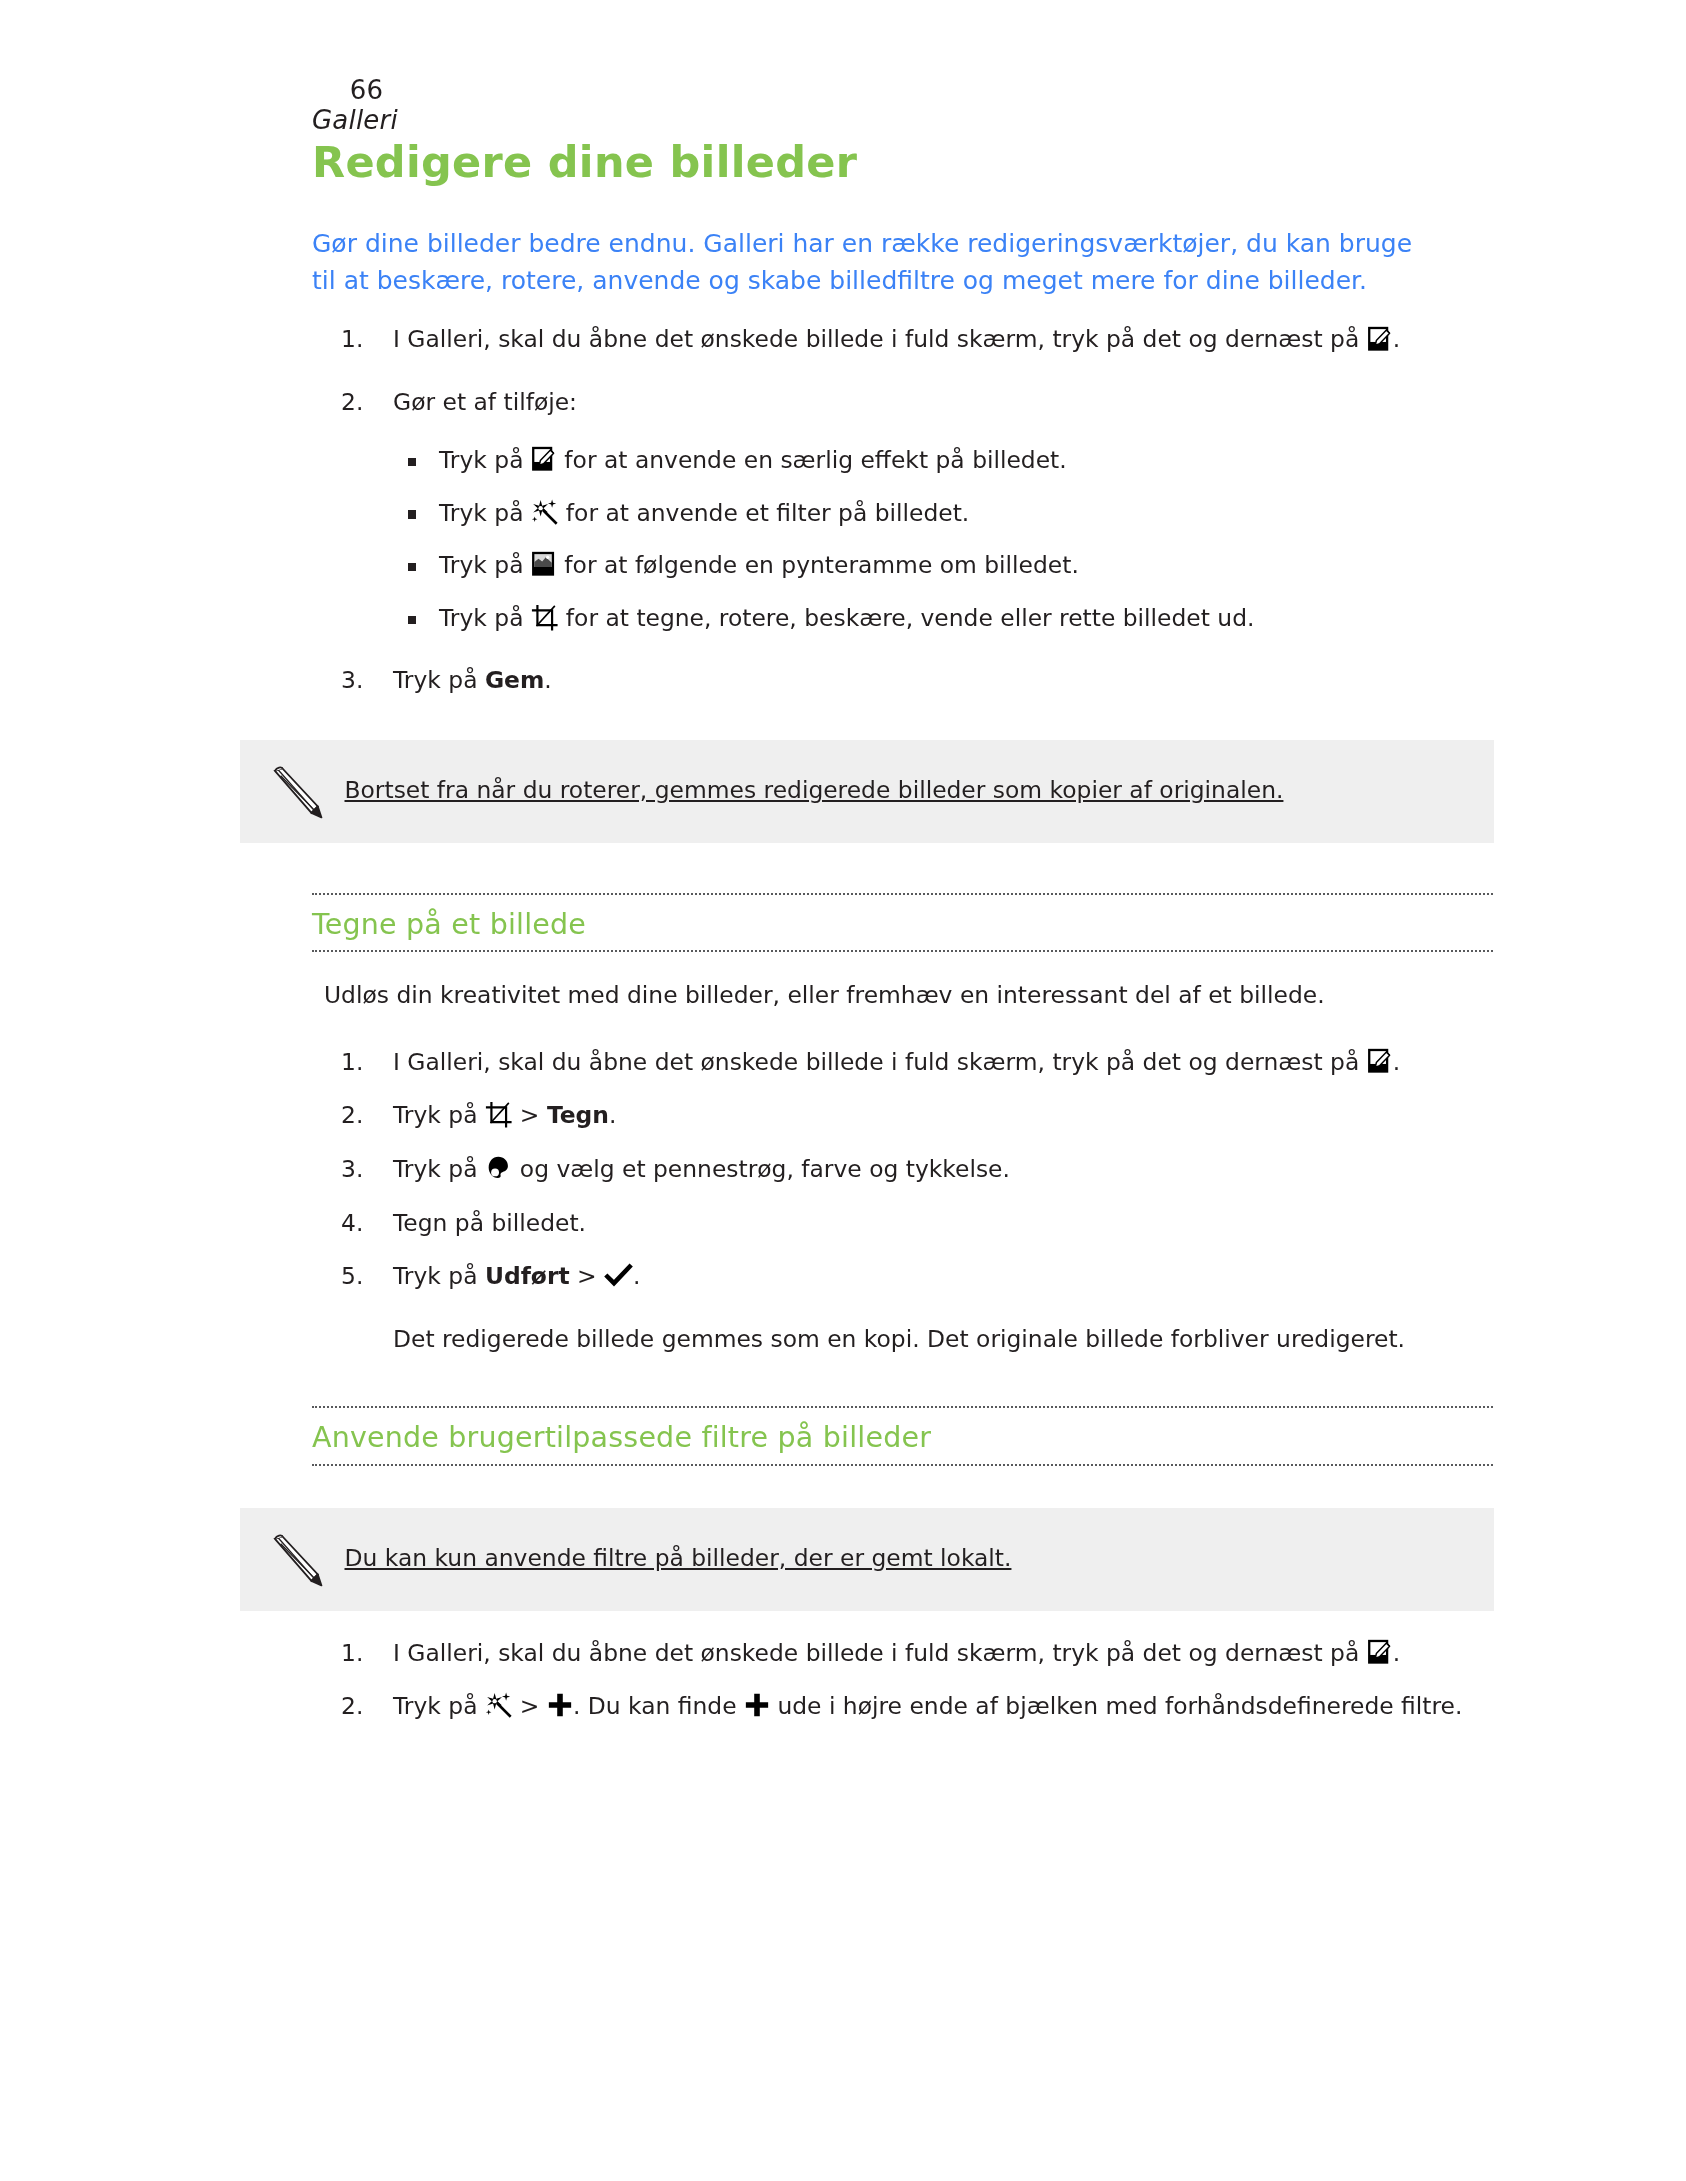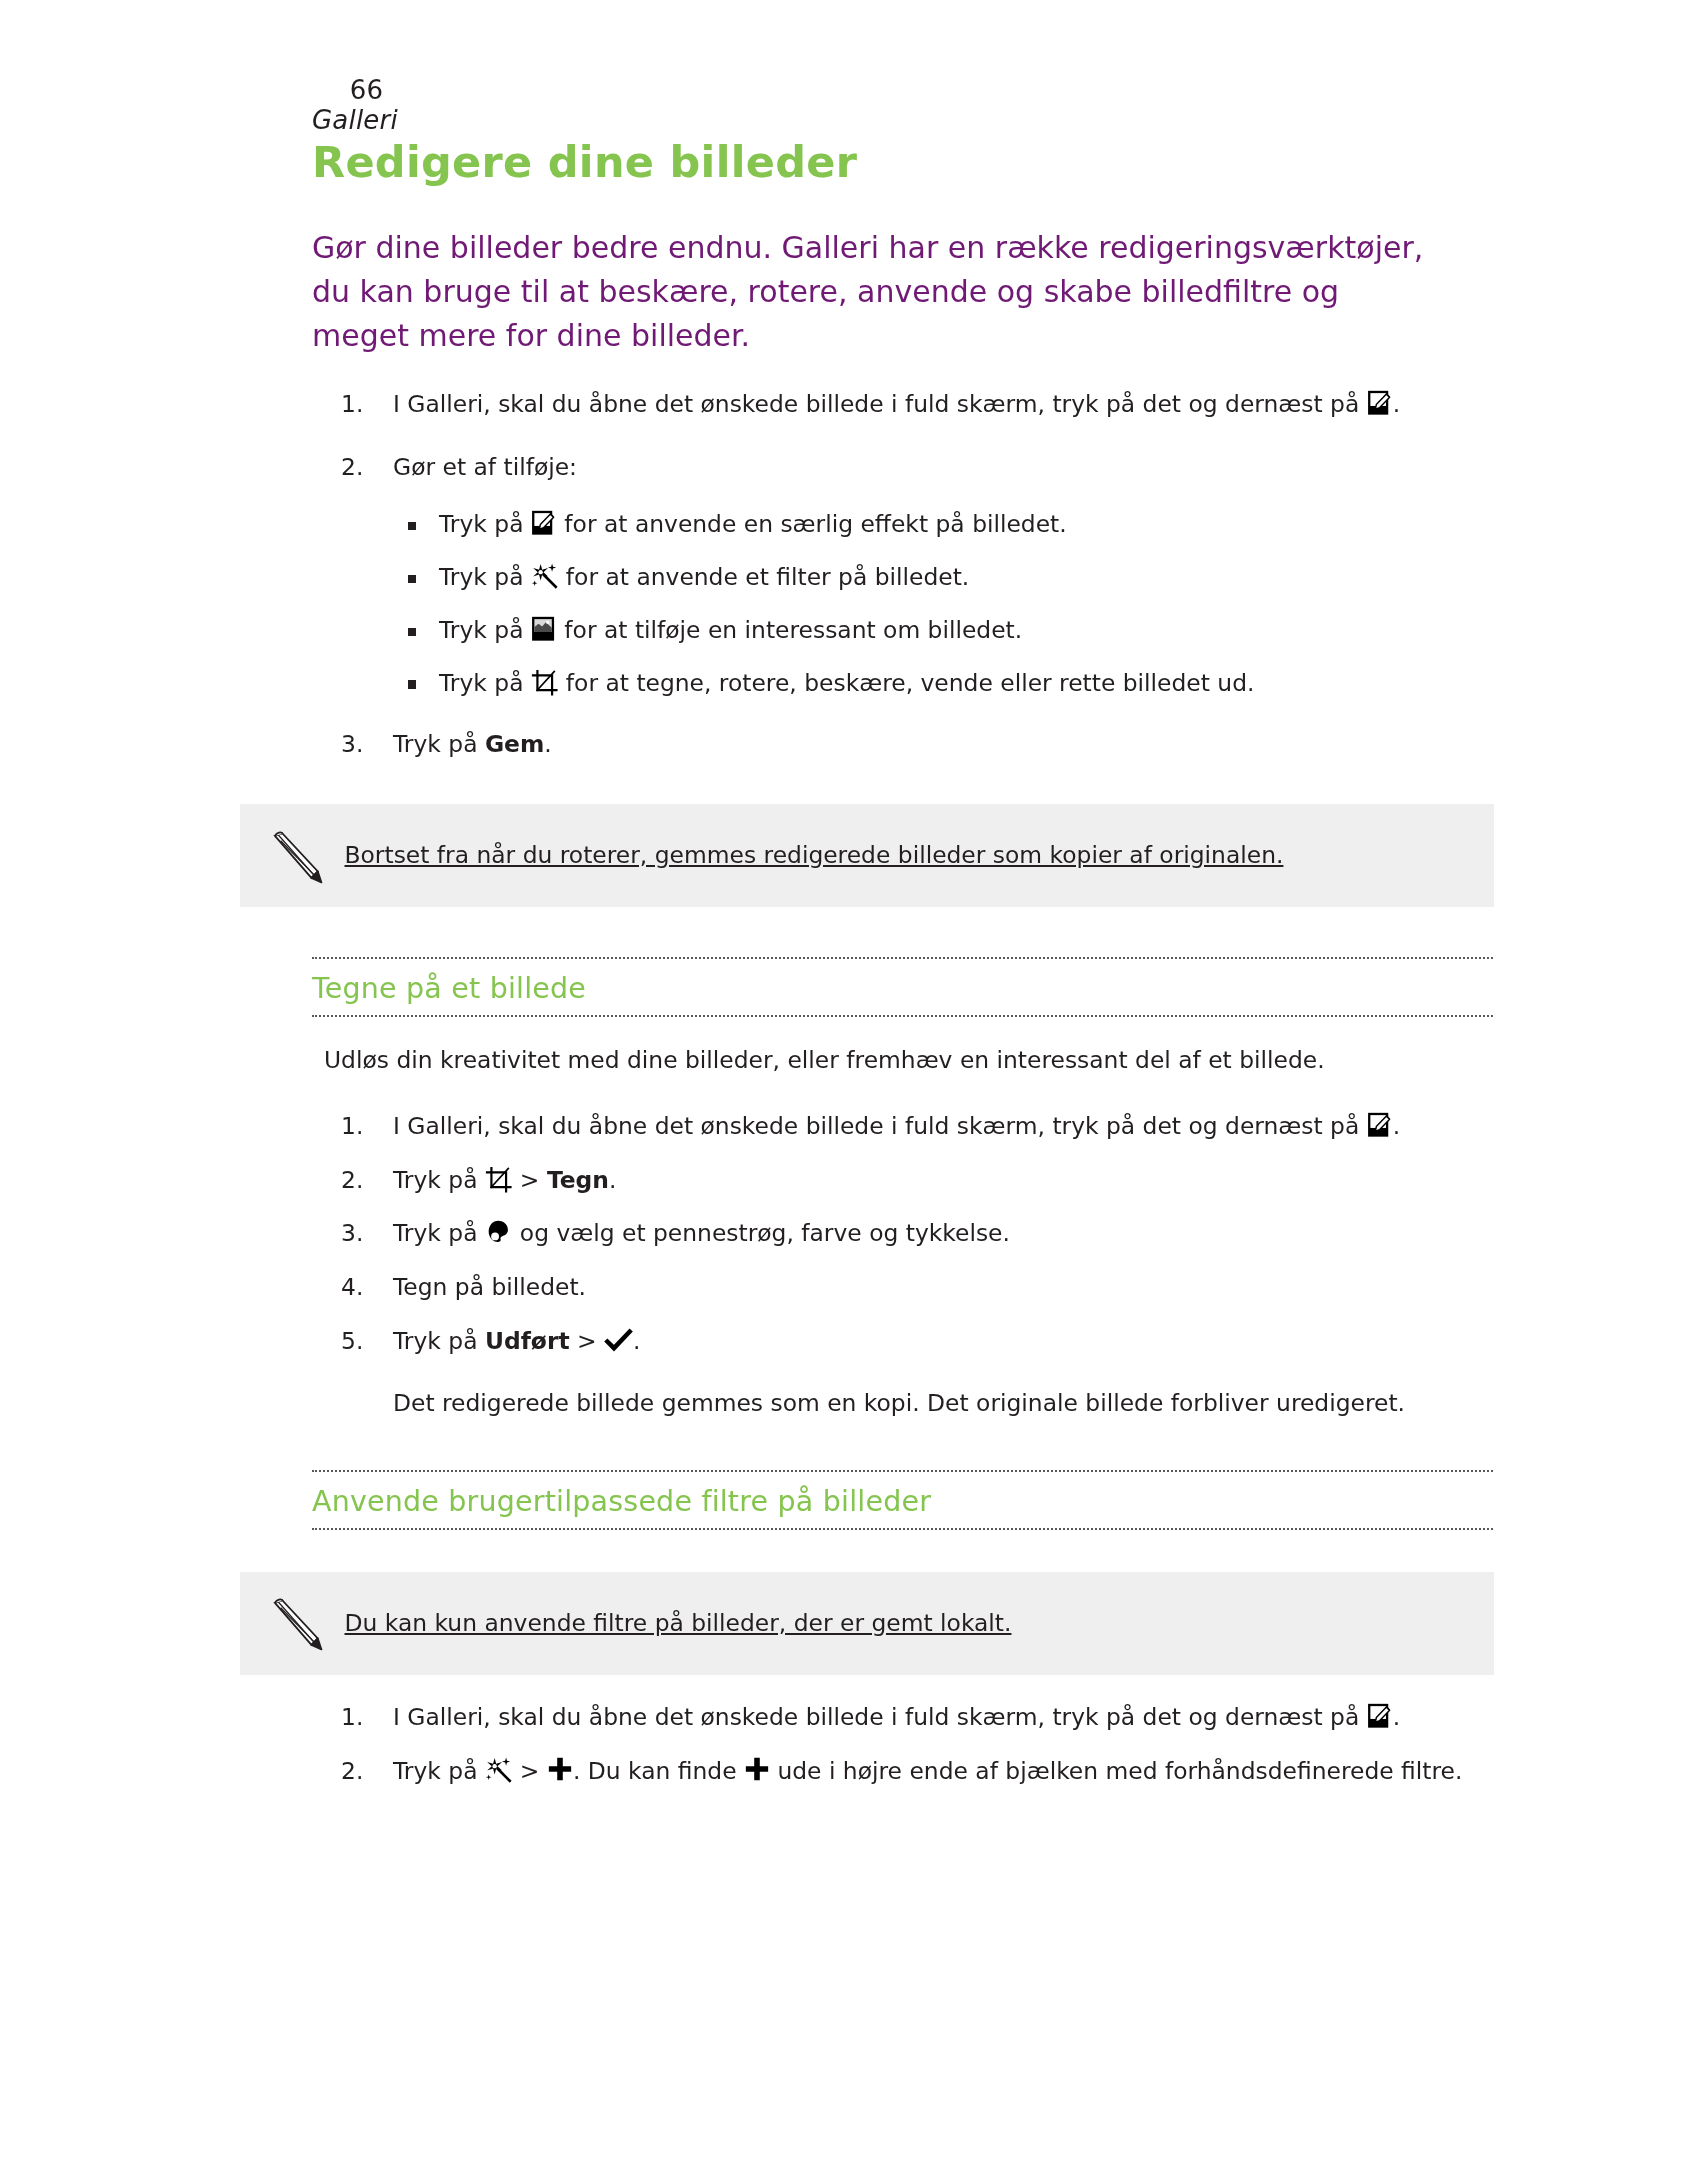--- a/index.html
+++ b/index.html
@@ -52,24 +52,24 @@
   h1.doc-title {
     font-size: 43px;
     font-weight: bold;
     color: #85c44f;
     margin: 0 0 39px 0;
     letter-spacing: 0.3px;
     line-height: 1.15;
   }
 
   p.intro {
-    font-size: 30px;
+    font-size: 25px;
     line-height: 1.46;
-    margin: 0 0 30px 0;
-    color: #701a75;
+    margin: 0 0 24px 0;
+    color: #3b82f6;
     max-width: 1116px;
   }
 
   
   ol.steps {
     margin: 0;
     padding: 0 0 0 0;
     list-style: none;
     counter-reset: step;
   }
@@ -247,21 +247,21 @@
                   <circle cx="10.5" cy="10" r="2.4" fill="#fff"></circle>
                 </svg></span><span> for at anvende et filter på billedet.</span>
           </li>
 
           <li>
             <span>Tryk på </span><span class="icon ic-frame"><svg viewBox="0 0 28 30">
                   <rect x="1" y="2" width="24" height="26" fill="#000"></rect>
                   <rect x="3.5" y="4.5" width="19" height="14" fill="#d9d9d9"></rect>
                   <path d="M3.5 13 L8 9.5 L12 12.5 L16 8 L22.5 14 L22.5 18.5 L3.5 18.5 Z" fill="#4a4a4a"></path>
                   <circle cx="18" cy="8" r="1.8" fill="#fff"></circle>
-                </svg></span><span> for at tilføje en interessant om billedet.</span>
+                </svg></span><span> for at følgende en pynteramme om billedet.</span>
           </li>
 
           <li>
             <span>Tryk på </span><span class="icon ic-crop"><svg viewBox="0 0 30 30">
                   <path d="M7 1 L7 23 L29 23" fill="none" stroke="#000" stroke-width="2.4"></path>
                   <path d="M1 7 L23 7 L23 29" fill="none" stroke="#000" stroke-width="2.4"></path>
                   <path d="M26 2 L6 24" stroke="#000" stroke-width="1.8"></path>
                 </svg></span><span> for at tegne, rotere, beskære, vende eller rette billedet ud.</span>
           </li>
 

